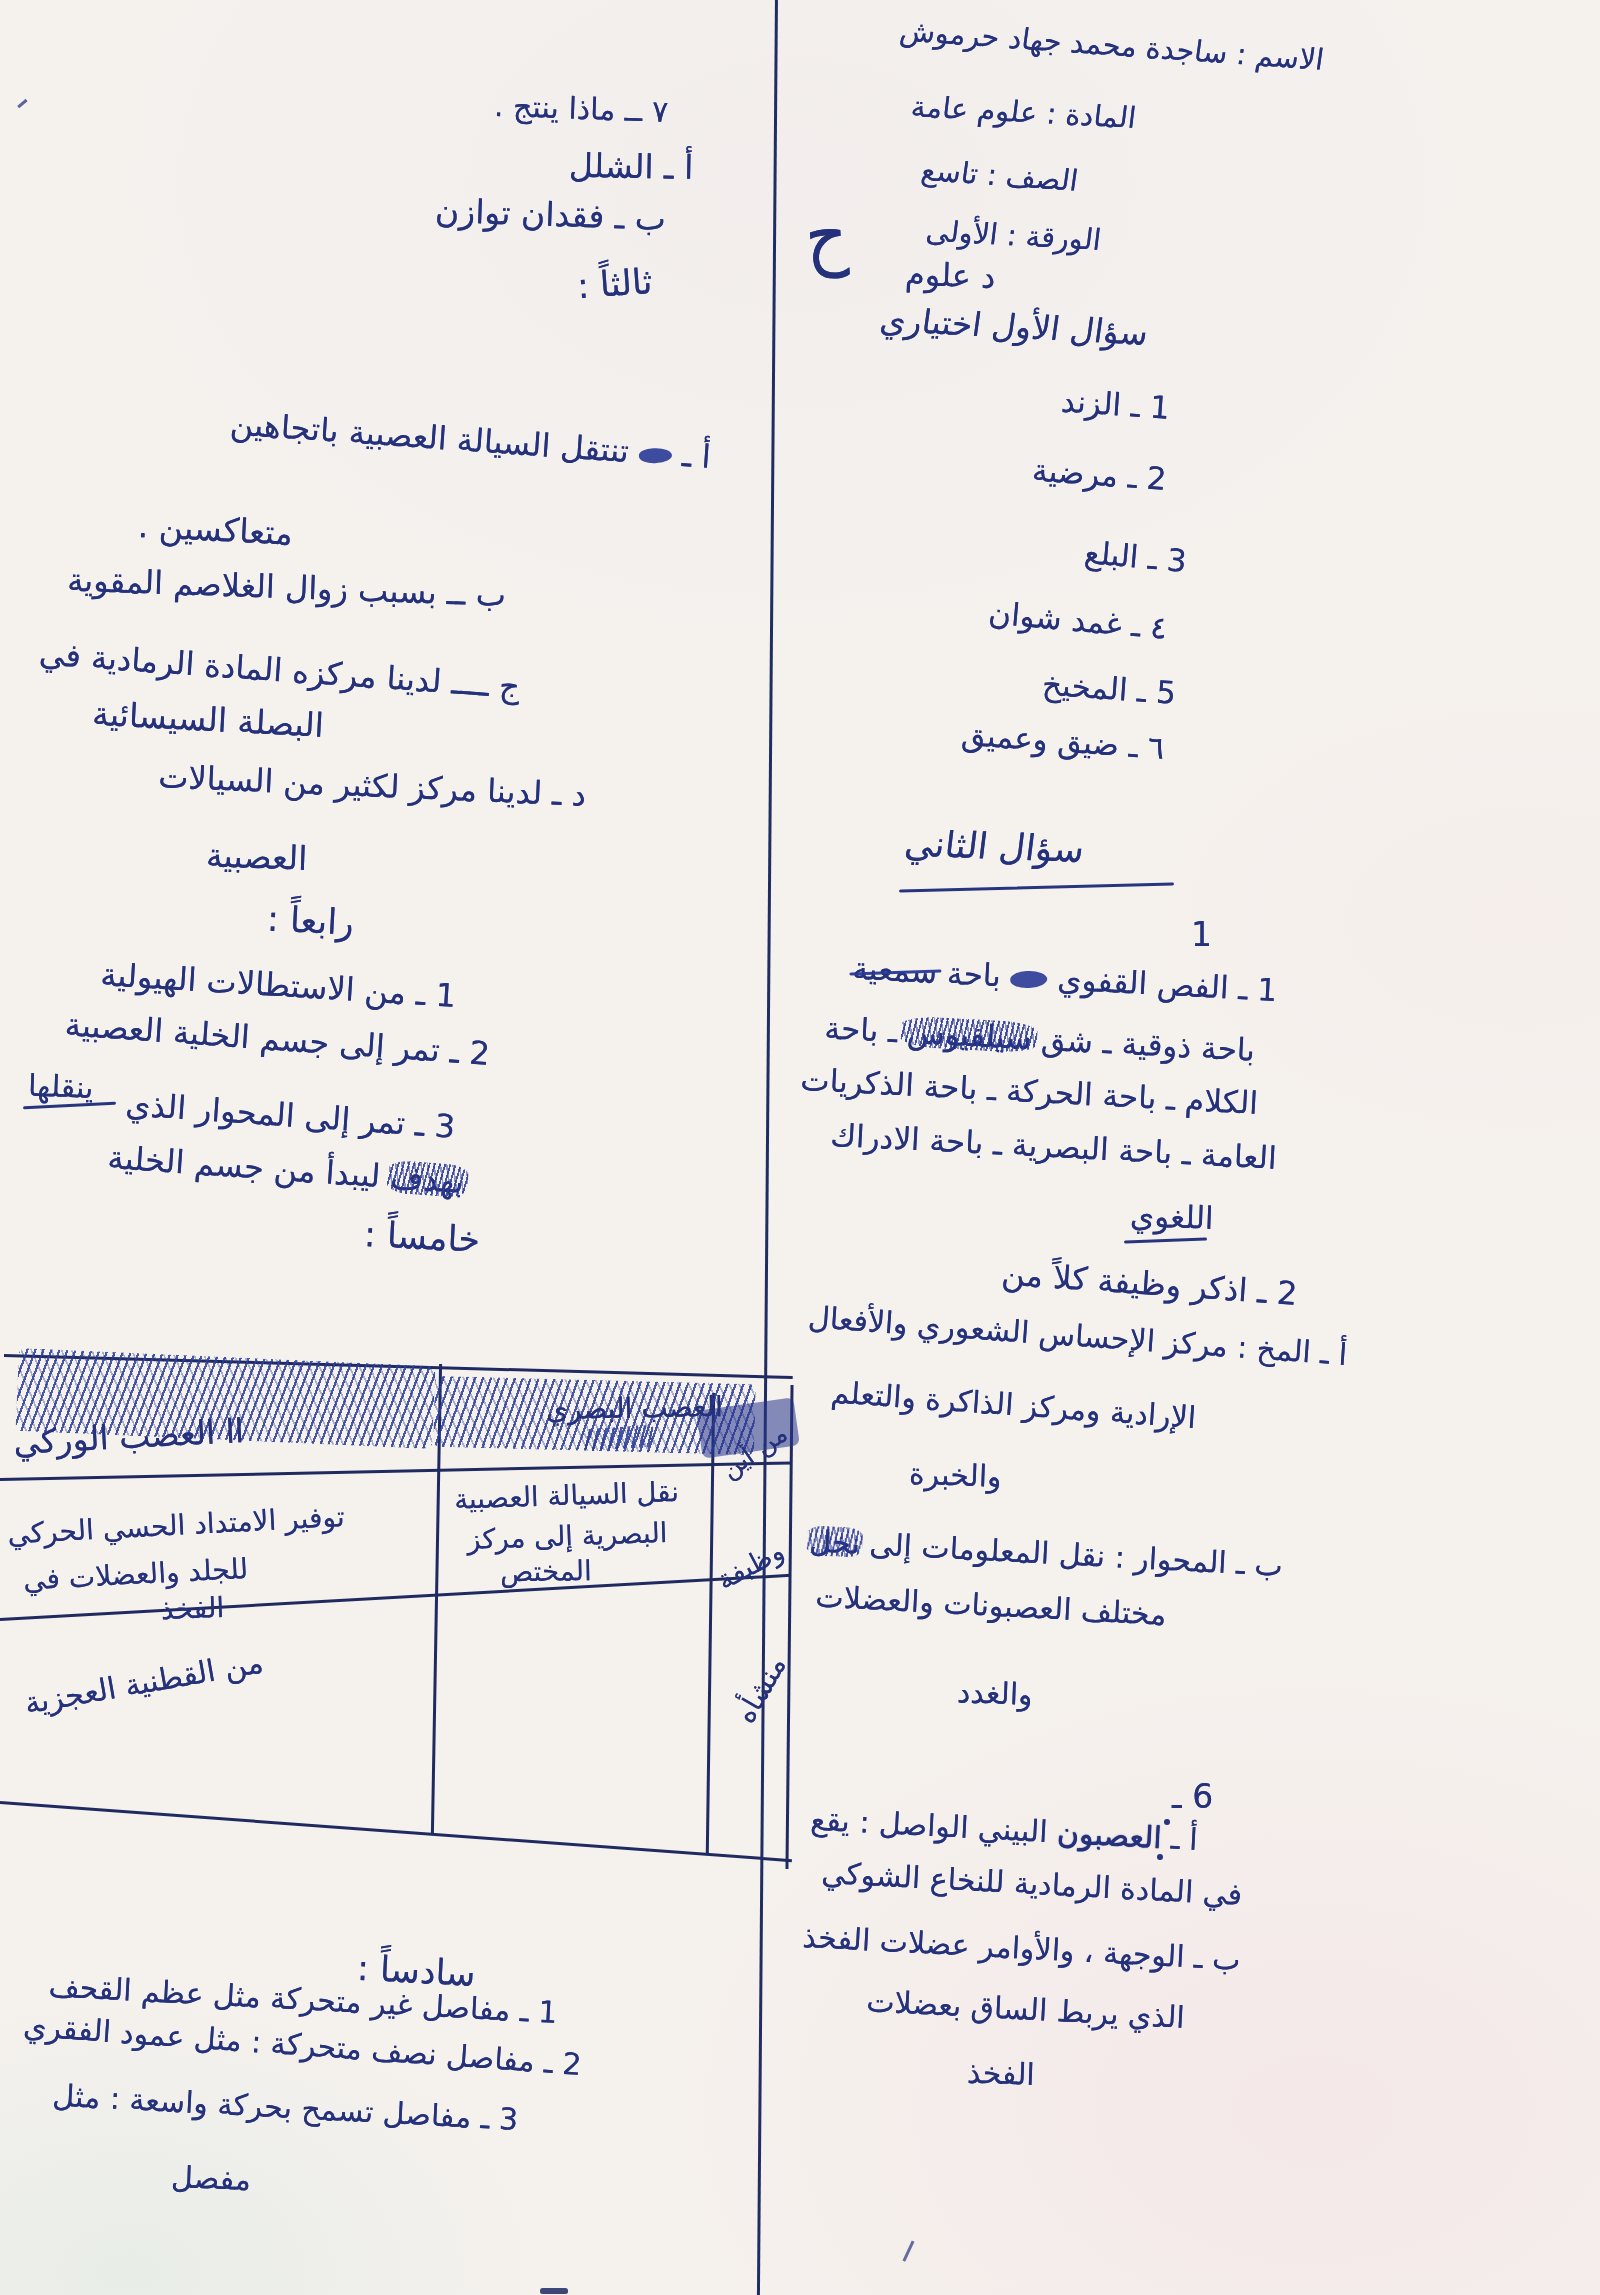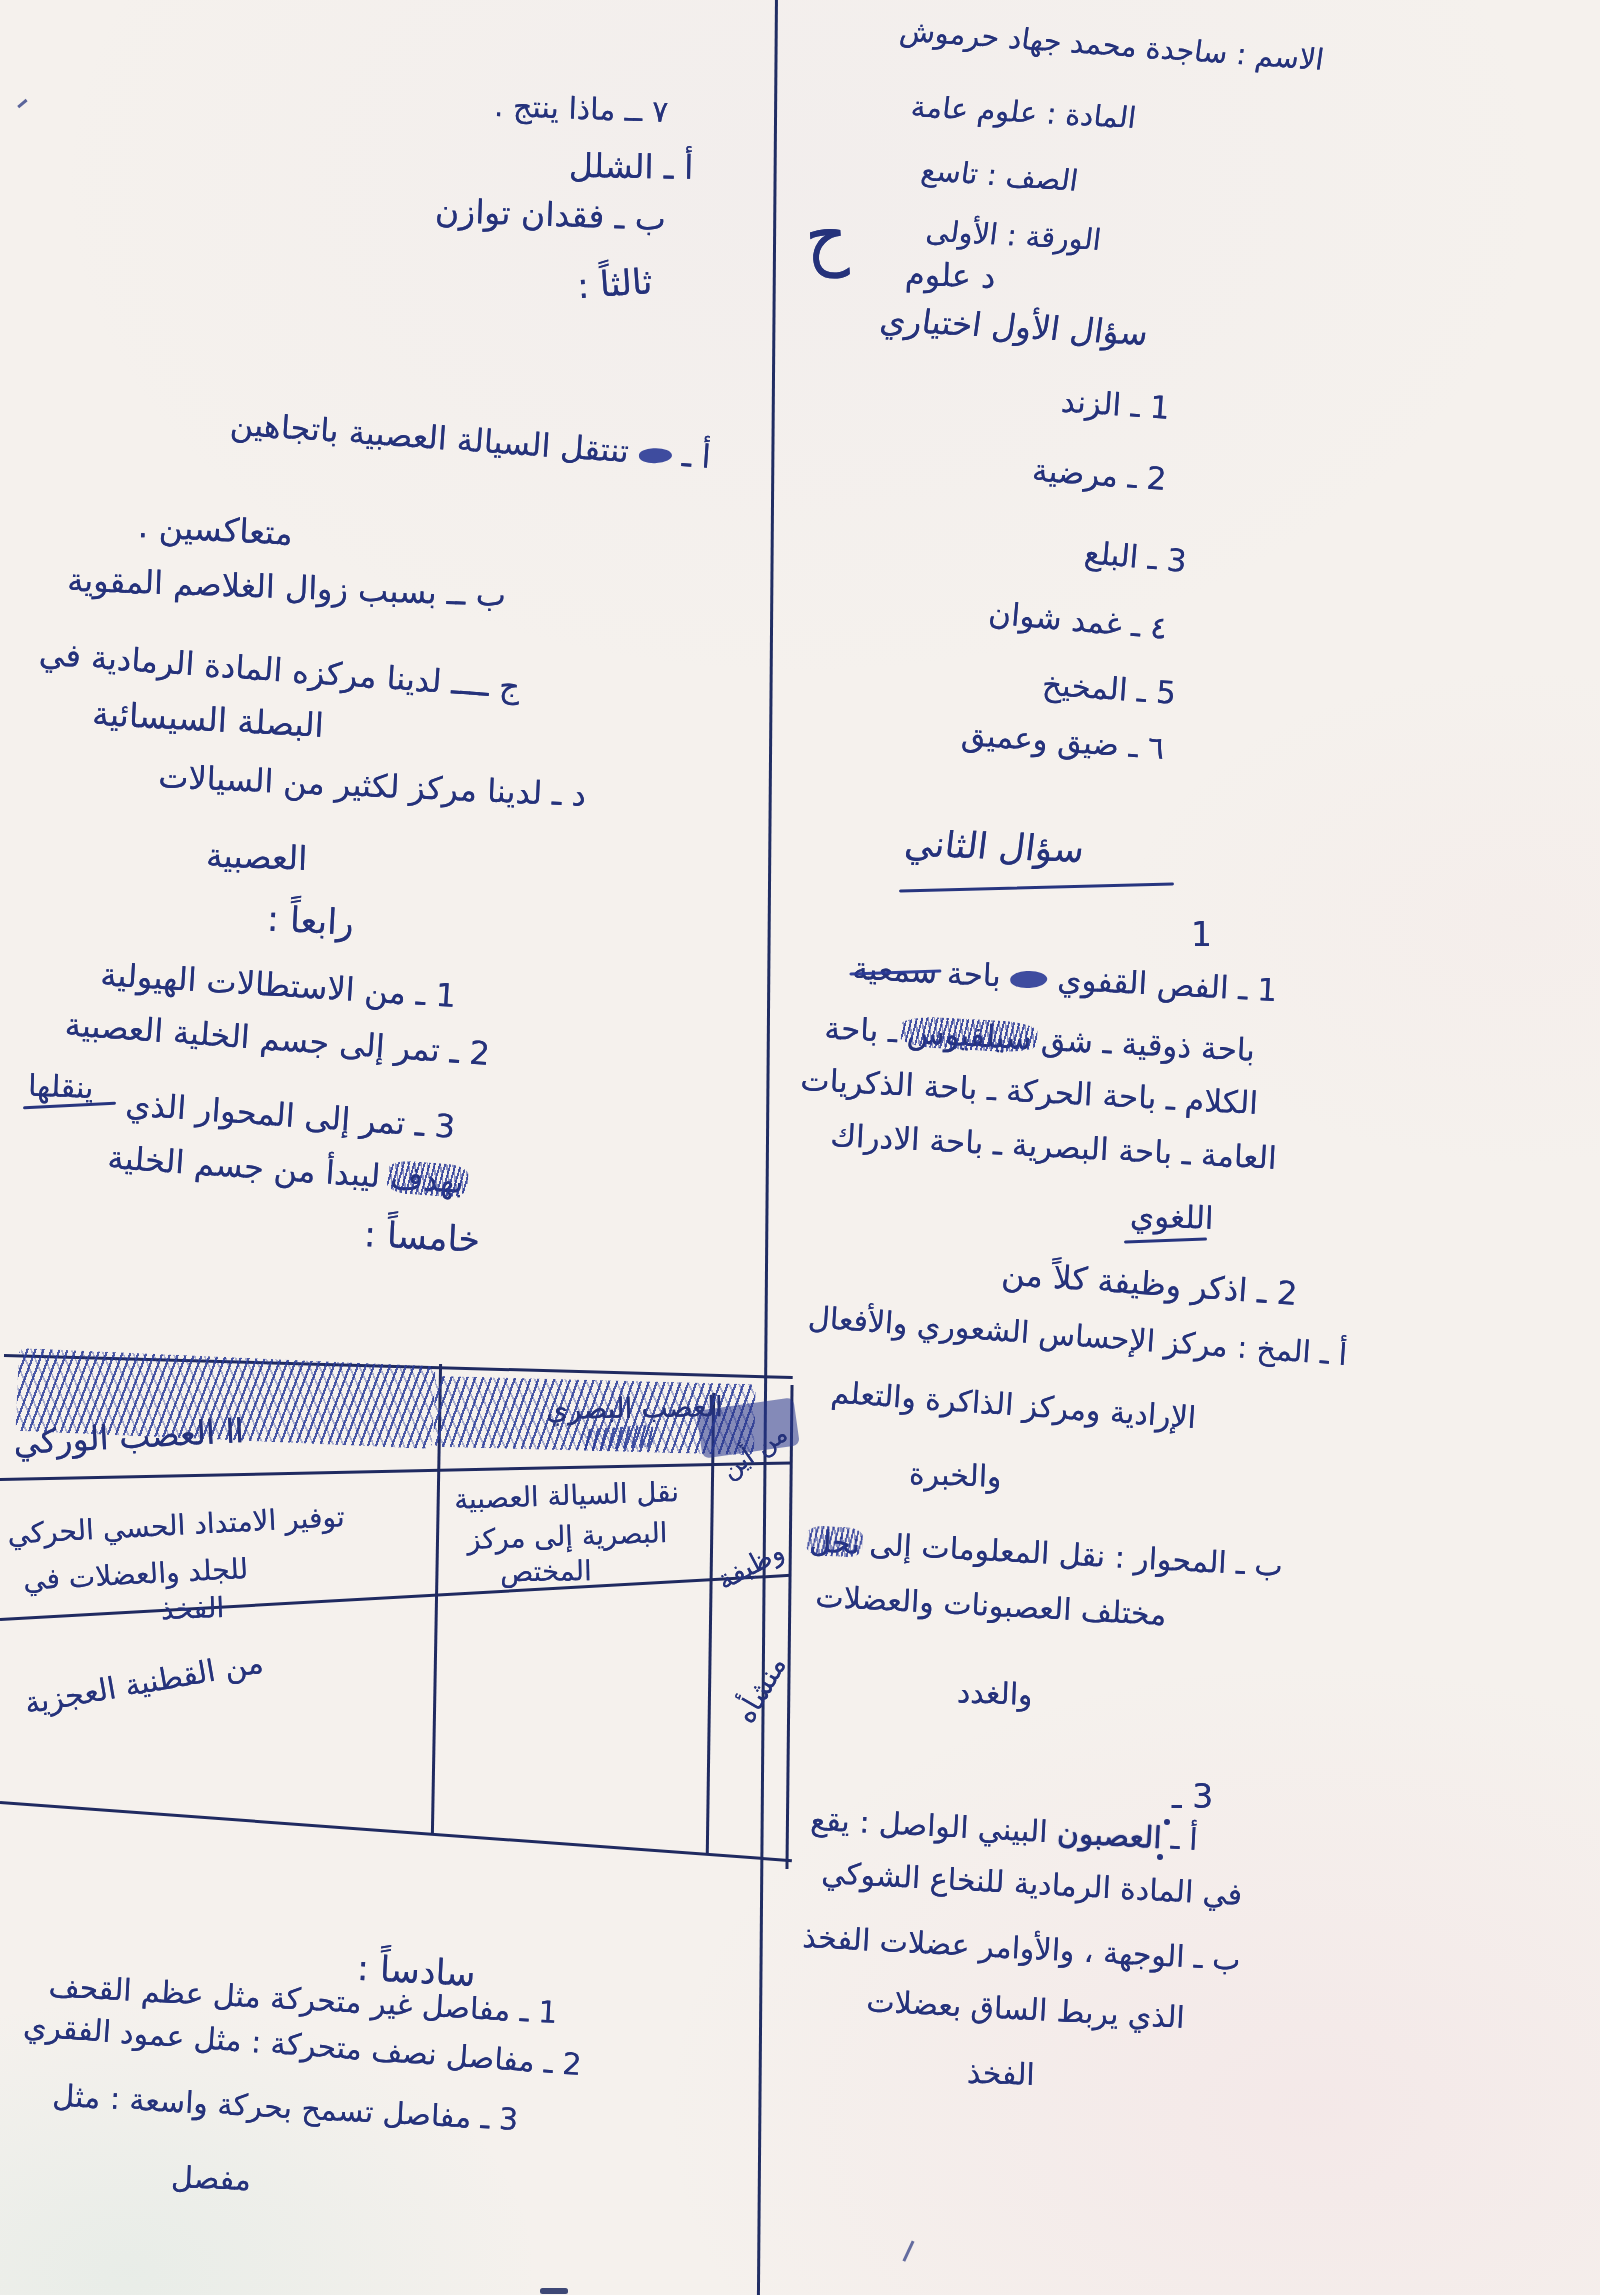--- a/index.html
+++ b/index.html
@@ -198,21 +198,21 @@
   <div class="ln" id="i-brain1">أ ـ المخ : مركز الإحساس الشعوري والأفعال</div>
   <div class="ln" id="i-brain2">الإرادية ومركز الذاكرة والتعلم</div>
   <div class="ln" id="i-brain3">والخبرة</div>
   <div class="ln" id="i-axon1">
     <span>ب ـ المحوار : نقل المعلومات إلى </span>
     <span class="scrw">نخل</span>
   </div>
   <div class="ln" id="i-axon2">مختلف العصبونات والعضلات</div>
   <div class="ln" id="i-axon3">والغدد</div>
 
-  <div class="ln" id="i-q3n">3 ـ</div>
+  <div class="ln" id="i-q3n">6 ـ</div>
   <div class="dot" id="d-q3a"></div>
   <div class="dot" id="d-q3b"></div>
   <div class="ln" id="i-q3a1">
     <span>أ ـ </span>
     <span class="inked">العصبون</span>
     <span> البيني الواصل : يقع</span>
   </div>
   <div class="ln" id="i-q3a2">في المادة الرمادية للنخاع الشوكي</div>
   <div class="ln" id="i-q3b1">ب ـ الوجهة ، والأوامر عضلات الفخذ</div>
   <div class="ln" id="i-q3b2">الذي يربط الساق بعضلات</div>

